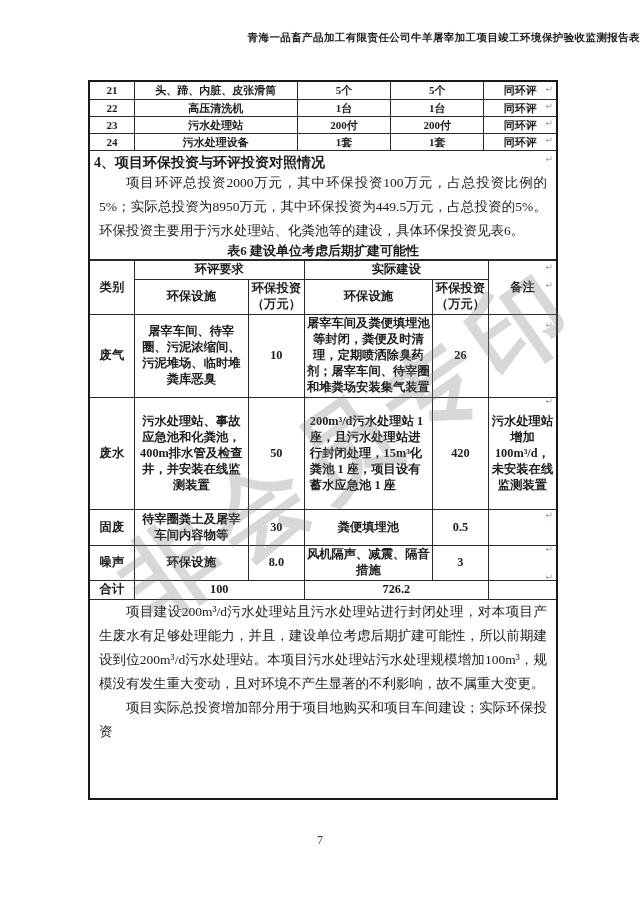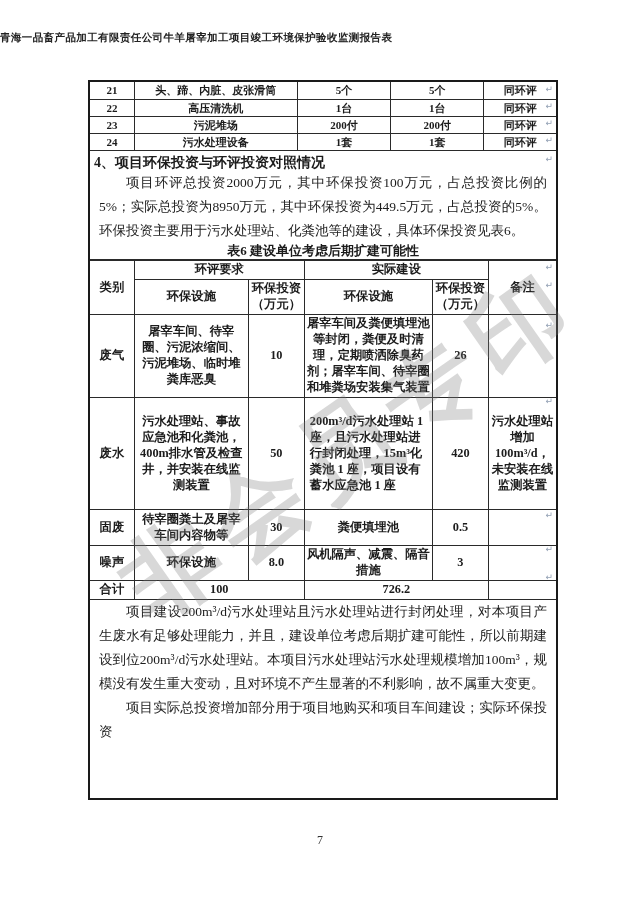--- a/index.html
+++ b/index.html
@@ -6,21 +6,21 @@
   html,body { width:640px; height:905px; }
   body {
     background:#ffffff;
     font-family:"Liberation Serif","DejaVu Serif",serif;
     color:#1c1c1c;
     position:relative;
     overflow:hidden;
   }
   .doc-title {
     position:absolute; top:31px; left:0; right:0;
-    text-align:left; font-size:10.5px; font-weight:bold;
+    text-align:right; font-size:10.5px; font-weight:bold;
     letter-spacing:0.4px; color:#222;
   }
   .sheet {
     position:absolute; left:88px; top:80px;
     width:470px; height:720px;
     border:2px solid #1a1a1a; background:transparent;
   }
   table { width:100%; border-collapse:collapse; table-layout:fixed; }
   td, th {
     border:1px solid #2a2a2a;
@@ -100,21 +100,21 @@
     </tr>
     <tr>
       <td>22</td>
       <td>高压清洗机</td>
       <td>1台</td>
       <td>1台</td>
       <td>同环评</td>
     </tr>
     <tr>
       <td>23</td>
-      <td>污泥堆场</td>
+      <td>污水处理站</td>
       <td>200付</td>
       <td>200付</td>
       <td>同环评</td>
     </tr>
     <tr>
       <td>24</td>
       <td>污水处理设备</td>
       <td>1套</td>
       <td>1套</td>
       <td>同环评</td>

